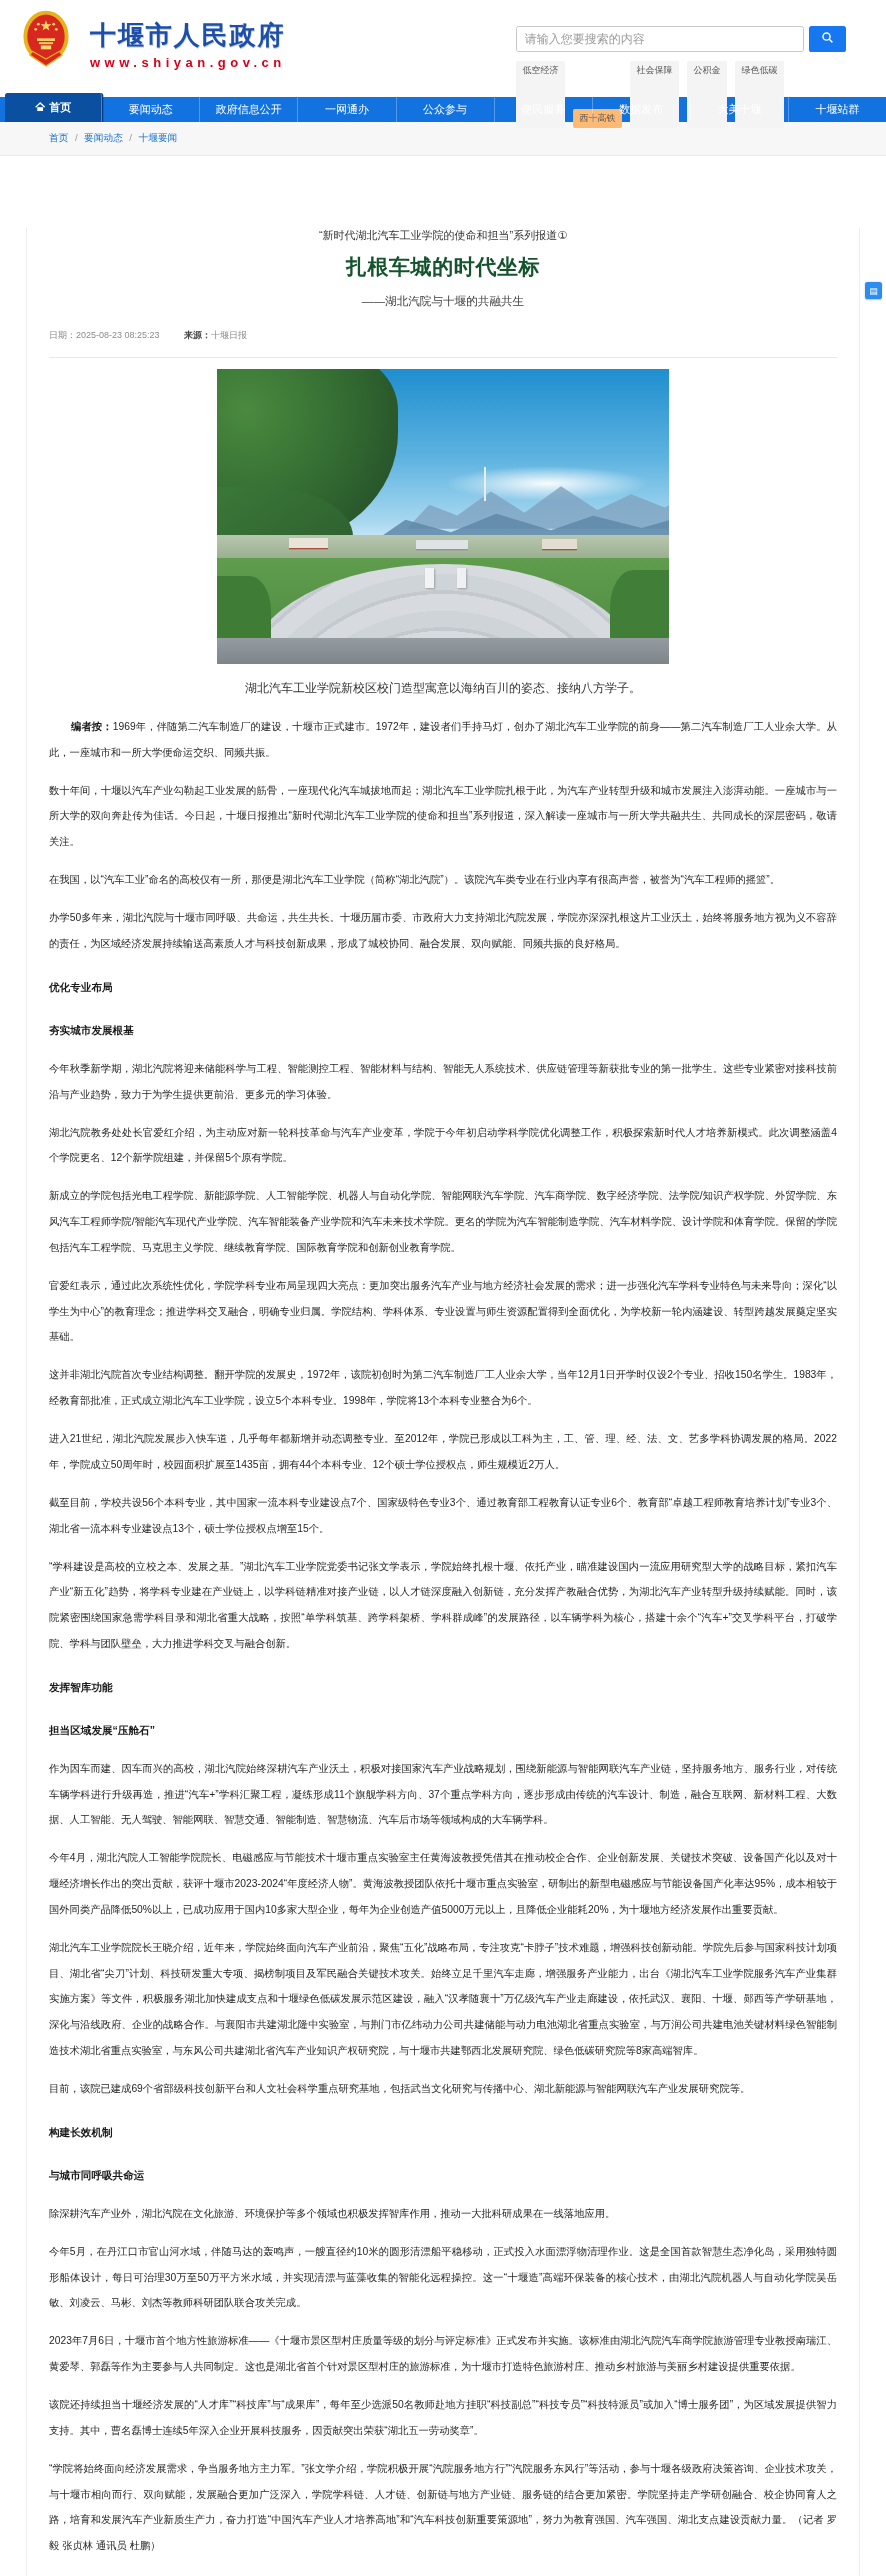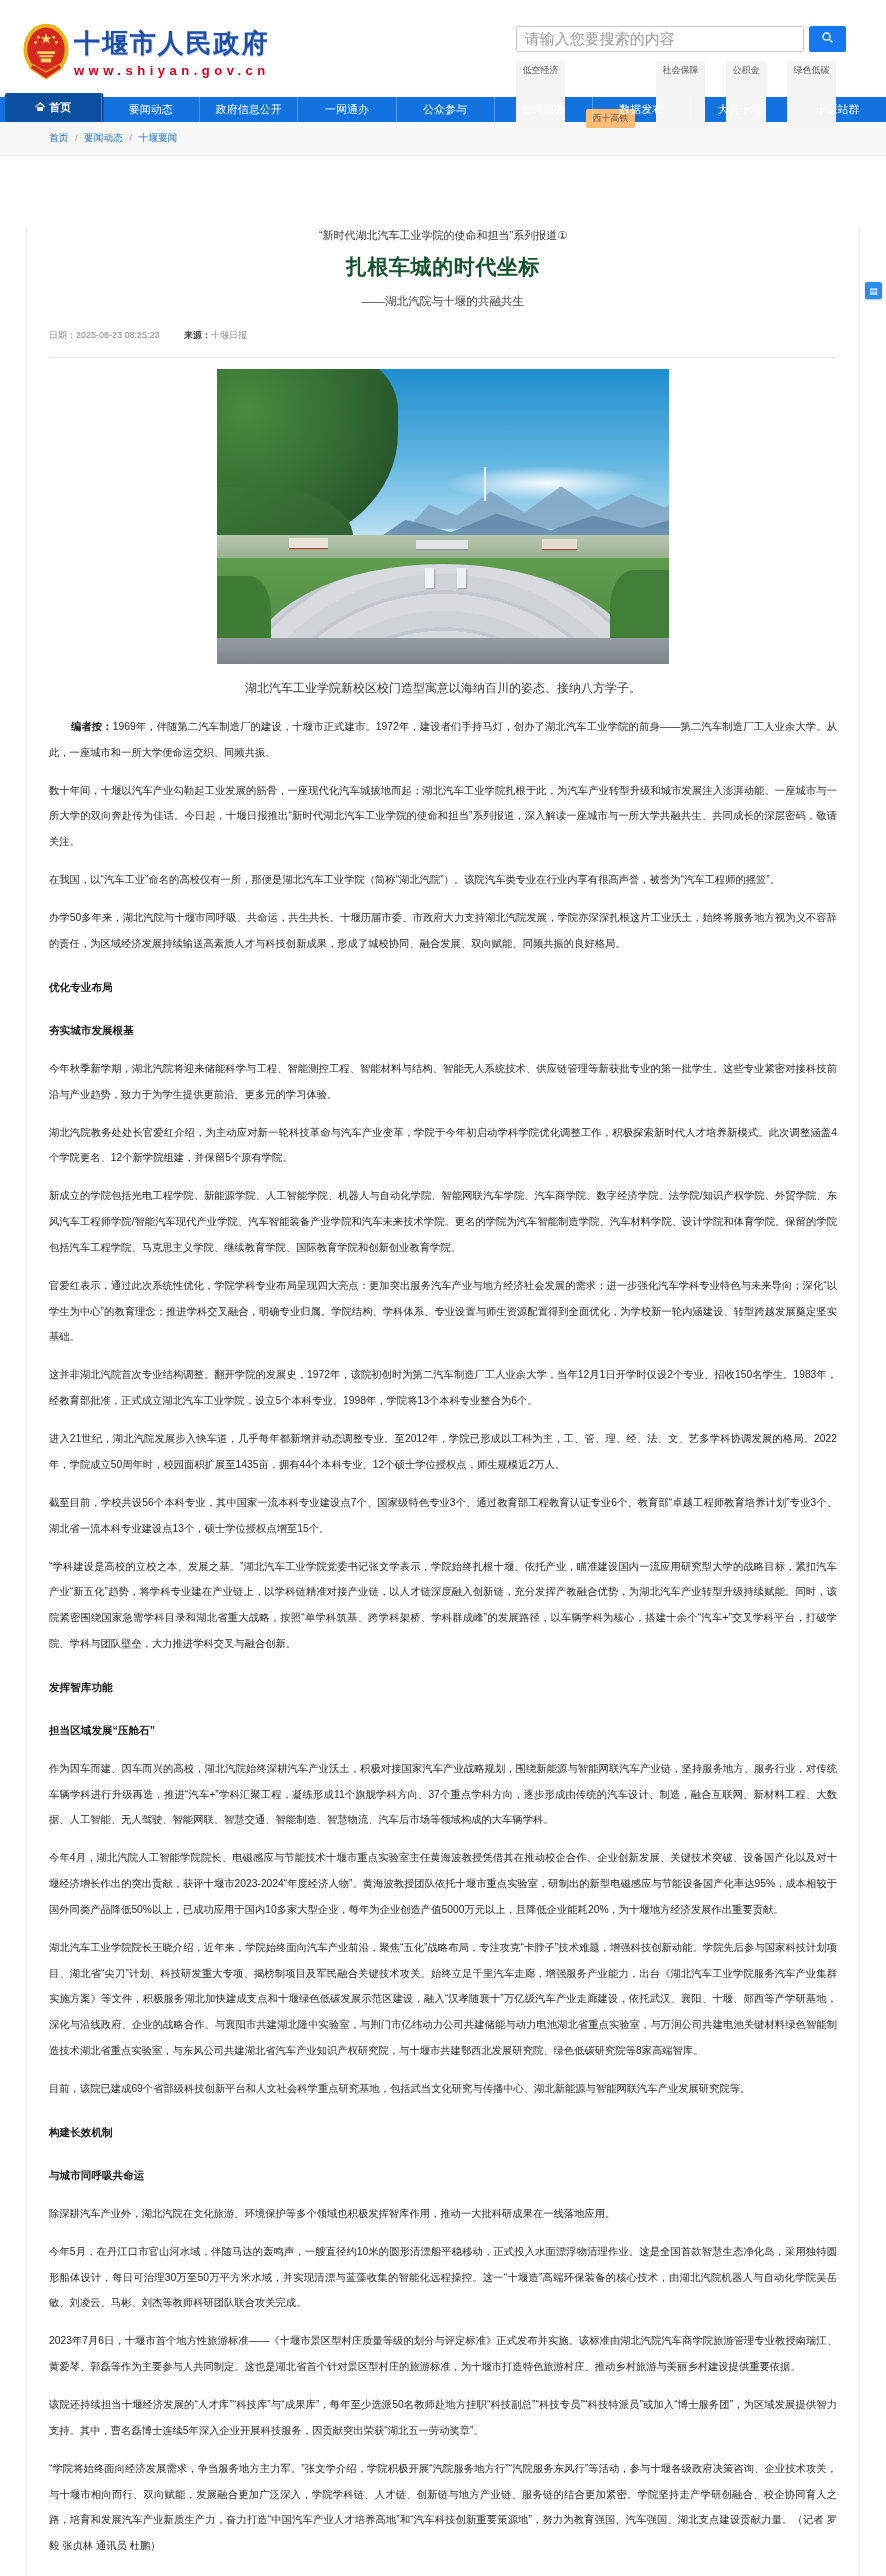--- a/index.html
+++ b/index.html
@@ -5,32 +5,32 @@
   * { margin:0; padding:0; box-sizing:border-box; }
   html,body { background:#fff; }
   body{
     width:886px; margin:0 auto; position:relative;
     font-family:"Liberation Sans","DejaVu Sans",sans-serif;
     color:#262626;
   }
   
   .site-header{ display:flex; justify-content:space-between; align-items:flex-start;
     padding:10.3px 40px 5.2px 22px; height:97px; background:#fff; }
-  .brand{ display:flex; align-items:center; gap:4px;margin-top:13px; }
+  .brand{ display:flex; align-items:flex-end; gap:20px; }
   .brand-text .site-title{ font-size:26px; font-weight:bold; color:#1d4faa; letter-spacing:1.9px;
     text-shadow:0.6px 0.6px 0 #b9c9ea; line-height:1.2; }
   .brand-text .site-url{ font-size:13px; font-weight:bold; color:#d9001b; letter-spacing:4.5px; margin-top:3.9px; }
   .search-area{ width:330px; padding-top:15.5px; }
   .search-row{ display:flex; }
   .search-input{ flex:1; height:26px; border:0.6px solid #c9c9c9; border-radius:2.6px;
-    padding:0 7.7px; font-size:15px; color:#333; outline:none; }
+    padding:0 7.7px; font-size:12px; color:#333; outline:none; }
   .search-input::placeholder{ color:#9a9a9a; }
   .search-btn{ width:37px; height:26px; margin-left:5.2px; background:#1677f0; border:none;
     border-radius:2.6px; cursor:pointer; display:flex; align-items:center; justify-content:center; }
-  .hot-words{ margin-top:9.7px; display:flex; gap:21px; font-size:9px; color:#555; }
+  .hot-words{ margin-top:9.7px; display:flex; gap:8px; font-size:9px; color:#555; }
   .hot-word{ padding:2.6px 6.5px; background:#f4f4f4; border-radius:1.9px; cursor:pointer; }
   .hot-word.hl{ background:#fdba74;margin-top:48px; }
   
   .main-nav{ display:flex; background:#1273e0; height:24.5px; padding-left:5.2px; }
   .nav-item{ flex:1; display:flex; align-items:center; justify-content:center; gap:3.9px;
     color:#fff; font-size:11px; border-right:0.6px solid rgba(255,255,255,.28); cursor:pointer; }
   .nav-item:last-child{ border-right:none; }
   .nav-item.active{ flex:0 0 97px; background:#0b4fa0; margin-top:-4.5px; height:29px;
     border-radius:2.6px 2.6px 0 0; box-shadow:1.3px 0 0 #083c7c; font-weight:bold; }
   .home-ico{ display:flex; align-items:center; }

